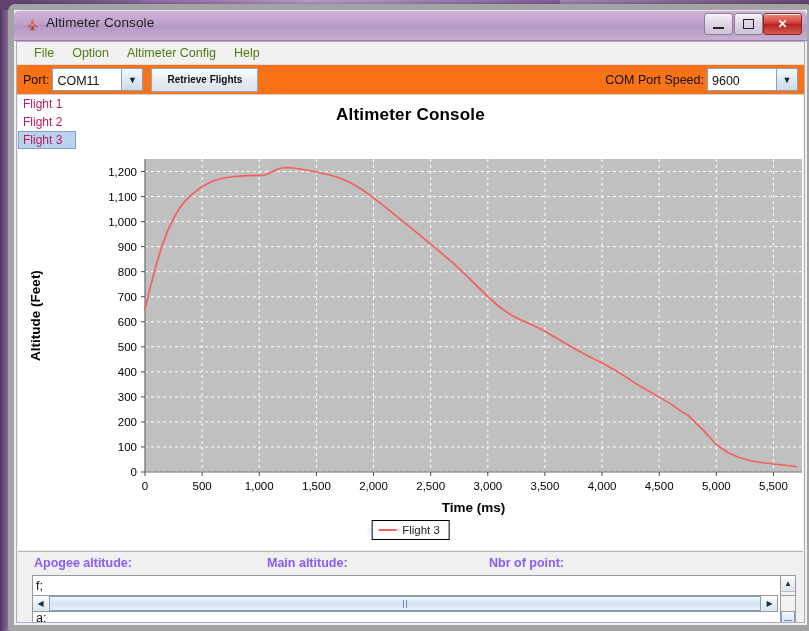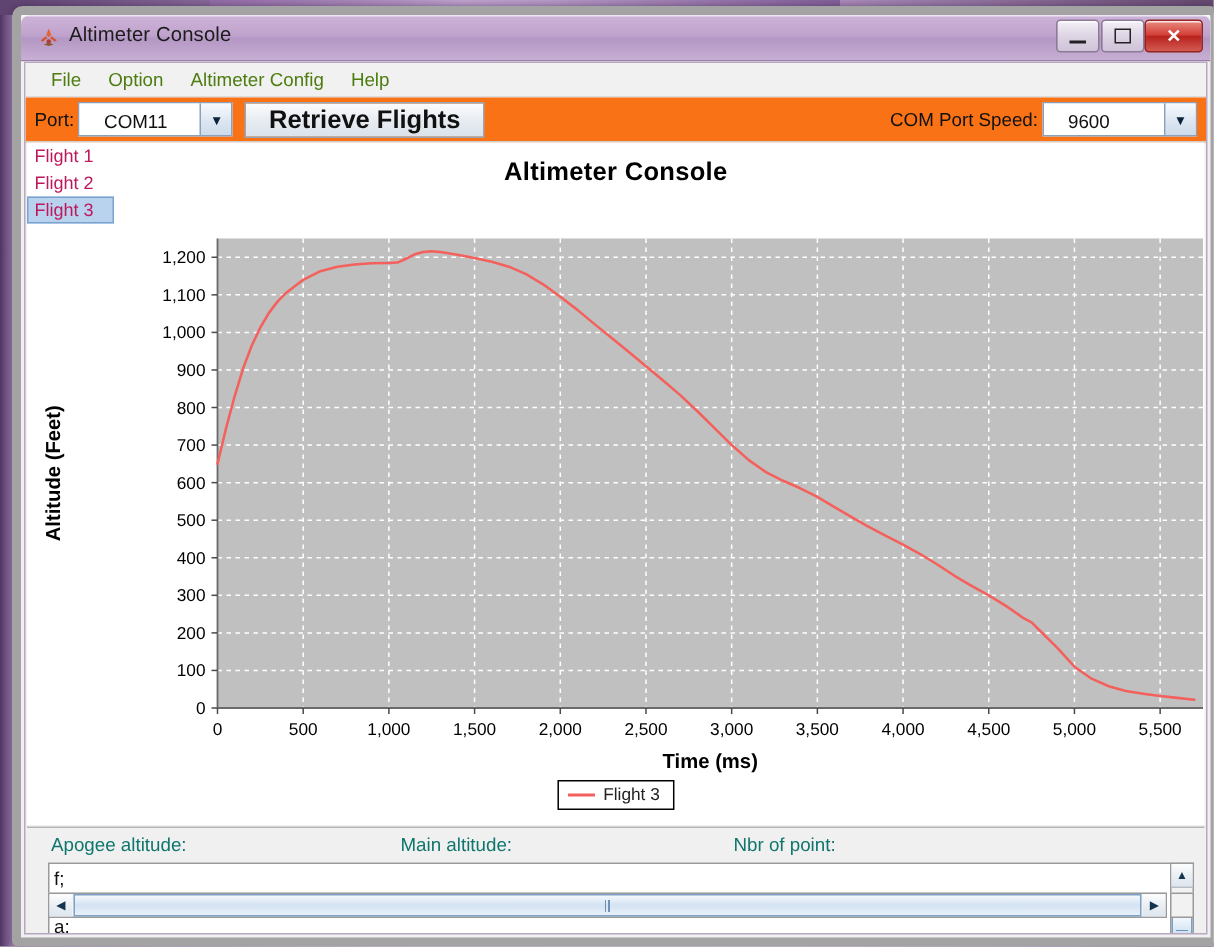--- a/index.html
+++ b/index.html
@@ -98,36 +98,36 @@
     font-size:12.5px; color:#111;
     position:relative;
   }
   .lbl { margin-right:3px; }
   .combo {
     display:flex; align-items:stretch; height:21px;
     border:1px solid #8aa0bb;
     background:#fff;
   }
   .combo .val {
-    min-width:58px; padding:2px 6px 0 16px;
+    min-width:58px; padding:2px 6px 0 4px;
     background:#fff; font-size:12.5px; color:#111;
     display:flex; align-items:center;
   }
   .combo .arrow {
     width:20px;
     background: linear-gradient(180deg,#f7fafd,#dde7f2 55%,#cddbea);
     border-left:1px solid #8aa0bb;
     display:flex; align-items:center; justify-content:center;
     font-size:9px; color:#0b2239;
   }
   .btn3d {
     margin-left:8px; height:22px; padding:0 15px;
     border:1px solid #9aa6b5;
     background: linear-gradient(180deg,#fbfcfd,#e7ecf2 52%,#dbe2ea);
-    font-size:17px; font-weight:bold; color:#111;
+    font-size:10px; font-weight:bold; color:#111;
     display:flex; align-items:center;
   }
   #com-speed-group {
     position:absolute; right:6px; top:3px;
     display:flex; align-items:center;
   }
   
   #flight-list {
     position:absolute; left:1px; top:53px; width:58px;
     font-size:12px; color:#be185d; z-index:4;
@@ -158,21 +158,21 @@
   }
   #legend .swatch { width:18px; height:2px; background:#f4605c; display:inline-block; }
   
   #info-panel {
     position:absolute; left:1px; top:509px; right:1px; bottom:1px;
     background:#f0f0f0;
     border-top:1px solid #b5b5b5;
   }
   #info-labels {
     position:relative; height:22px;
-    font-size:12.5px; font-weight:normal; color:#0f766e;text-align:right;
+    font-size:12.5px; font-weight:bold; color:#8b5cf6;text-align:right;
   }
   #info-labels .f1 { position:absolute; left:16px; top:4px; }
   #info-labels .f2 { position:absolute; left:249px; top:4px; }
   #info-labels .f3 { position:absolute; left:471px; top:4px; }
   #log-area {
     position:absolute; left:14px; top:23px; right:7px; height:55px;
     background:#fff; border:1px solid #9a9a9a;
     font-size:12.5px; color:#111;
     padding:2px 0 0 3px;
     line-height:16px;

